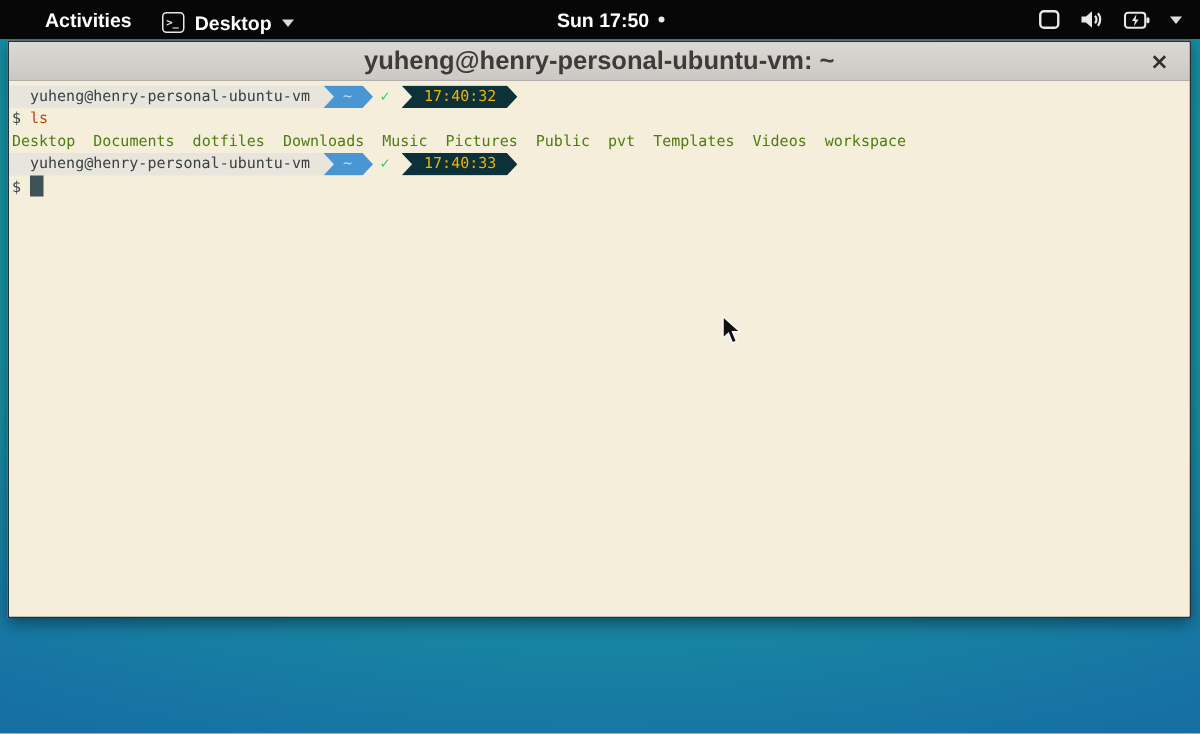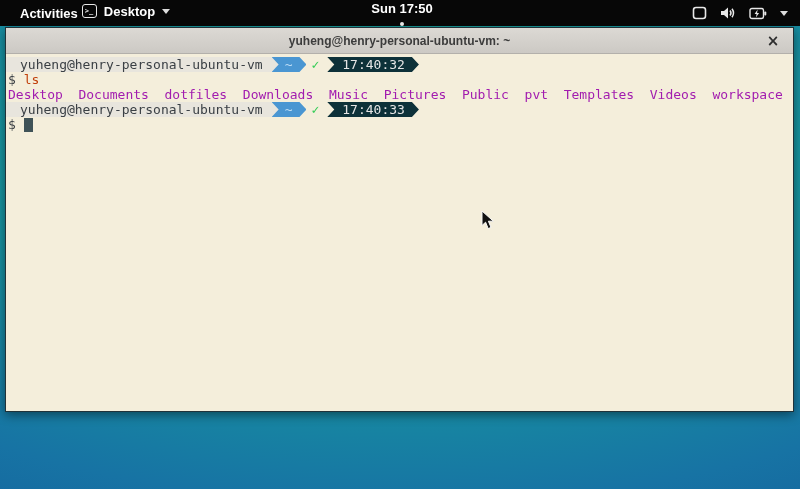--- a/index.html
+++ b/index.html
@@ -9,79 +9,79 @@
     font-family:"Liberation Sans", sans-serif;
     background: radial-gradient(ellipse 120% 95% at 50% 32%, #19ab8d 0%, #1791a0 45%, #1773a4 75%, #135f9b 100%);
   }
 
   
   .topbar {
     position:absolute; top:0; left:0; width:800px; height:26px;
     background:#070707; color:#fff; display:flex; align-items:center;
     font-size:13px; font-weight:700; z-index:30;
   }
-  .tb-left { display:flex; align-items:flex-start; padding-left:16px; flex:1; }
+  .tb-left { display:flex; align-items:flex-end; gap:16px; padding-left:26px; flex:1; }
   .activities { padding:2px 4px; cursor:pointer; }
   .appmenu { display:flex; align-items:center; gap:7px; cursor:pointer; }
   .term-icon {
     width:15px; height:14px; border:1.5px solid #e8e8e8; border-radius:3px;
     display:flex; align-items:center; justify-content:flex-start;
     font-family:"DejaVu Sans Mono", monospace; font-size:7px; font-weight:700;
     color:#e8e8e8; padding-left:2px; letter-spacing:0;
   }
   .caret { width:0; height:0; border-left:4px solid transparent; border-right:4px solid transparent; border-top:5px solid #ddd; margin-top:1px; }
-  .tb-center { display:flex; align-items:center; gap:6px; justify-content:center;flex-direction:column; }
+  .tb-center { display:flex; align-items:center; gap:6px; justify-content:center; }
   .notif-dot { width:4px; height:4px; border-radius:50%; background:#e8e8e8; }
   .tb-right { flex:1; display:flex; align-items:center; justify-content:flex-end; gap:13px; padding-right:12px; }
   .tb-right svg { display:block; }
 
   
   .window {
     position:absolute; left:5px; top:27px; width:789px; height:385px;
     border:1px solid #20333a; background:#f4eedb;
     box-shadow:0 3px 10px rgba(0,0,0,0.45); z-index:10;
   }
   .titlebar {
     height:26px; background:linear-gradient(#dcd9d4, #ccc9c4);
     border-bottom:1px solid #b3b0ab;
     display:flex; align-items:center; justify-content:center; position:relative;
   }
-  .title-text { font-size:12px; font-weight:700; color:#3c3c3c; }
+  .title-text { font-size:17px; font-weight:700; color:#3c3c3c; }
   .close-btn {
     position:absolute; right:11px; top:4px; width:18px; height:18px;
     display:flex; align-items:center; justify-content:center;
     font-size:15px; font-weight:700; color:#2e2e2e; cursor:pointer;
     font-family:"DejaVu Sans", sans-serif;
   }
 
   .content {
     position:relative; height:357px; background:#f4eedb;
-    font-family:"DejaVu Sans Mono", monospace; font-size:13px; line-height:15px;
+    font-family:"DejaVu Sans Mono", monospace; font-size:10px; line-height:15px;
     padding:3px 0 0 2px; color:#3a3f44; cursor:text;
   }
   .tline { height:15px; white-space:pre; }
 
   
   .prompt-line { display:flex; align-items:stretch; margin-left:-2px; }
   .pl-left {
     display:inline-flex; align-items:center;
     background:linear-gradient(to right, #e8e5dd calc(100% - 7px), rgba(0,0,0,0) calc(100% - 7px));
   }
   .pl-host { padding:0 4px 0 14px; color:#3b4045; }
   .pl-seg {
     display:inline-flex; align-items:center; height:15px;
     clip-path:polygon(0 0, calc(100% - 7px) 0, 100% 50%, calc(100% - 7px) 100%, 0 100%, 7px 50%);
   }
   .pl-blue { background:#4a96d2; color:#bcdcf5; padding:0 14px 0 13px; margin-left:5px; }
-  .pl-dark { background:#0d3139; color:#e5e5e5; padding:0 14px 0 15px; margin-left:5px; }
+  .pl-dark { background:#0d3139; color:#eab308; padding:0 14px 0 15px; margin-left:5px; }
   .pl-check { color:#33cc55; font-weight:700; margin:0 3px 0 5px; }
 
   .dollar { color:#3a3f44; }
   .cmd { color:#c2410c; }
-  .dirs { color:#a21caf; }
+  .dirs { color:#4d7c0f; }
   .cursor-block { display:inline-block; width:9px; height:14px; background:#3f5257; vertical-align:text-bottom; margin-left:0; }
 
   
   .mouse { position:absolute; left:481px; top:210px; z-index:50; pointer-events:none; }
 </style>
 </head>
 <body>
 
 <div class="topbar">
   <div class="tb-left">

